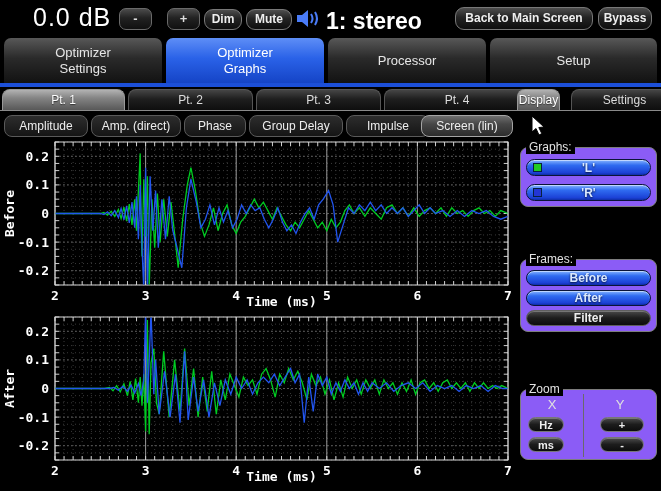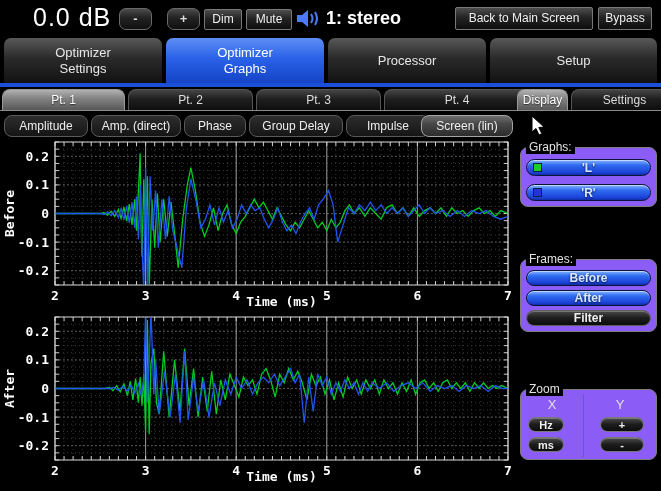--- a/index.html
+++ b/index.html
@@ -6,24 +6,24 @@
   html,body { width:661px; height:491px; background:#000; overflow:hidden;
     font-family:"Liberation Sans", sans-serif; color:#fff; }
   .abs { position:absolute; }
   #stage { position:relative; width:661px; height:491px; background:#000; }
 
   
   .volume { left:33px; top:3px; font-size:25px; color:#fff; letter-spacing:1px; }
   .sqbtn { width:33px; height:22px; border-radius:7px; border:1px solid #6a6a6a;
     background:linear-gradient(#4b4b4b,#222 45%,#101010);
     color:#ddd; font-size:13px; font-weight:bold; text-align:center; line-height:20px; }
-  .pill { border-radius:2px; border:1px solid #787878;
+  .pill { border-radius:9px; border:1px solid #787878;
     background:linear-gradient(#4e4e4e,#232323 45%,#0e0e0e);
-    color:#eee; font-size:12px; font-weight:normal; text-align:center; }
-  .source { left:326px; top:8px; font-size:18px; font-weight:bold; color:#fff; }
+    color:#eee; font-size:12px; font-weight:bold; text-align:center; }
+  .source { left:326px; top:8px; font-size:23px; font-weight:bold; color:#fff; }
 
   
   .maintab { top:38px; height:45px; border-radius:7px 7px 0 0;
     background:linear-gradient(#585858,#2a2a2a 45%,#121212);
     color:#e6e6e6; font-size:13px; display:flex; align-items:center; justify-content:center;
     text-align:center; }
   .maintab span { width:90px; line-height:16px; }
   .maintab.active { background:linear-gradient(#5e8ef6,#2a62e8 45%,#1544c6); color:#fff; }
   .bluestrip { left:0; top:83px; width:661px; height:4px; background:#1c4fd8; }
 
@@ -95,21 +95,21 @@
     </div>
   <div class="abs maintab" style="left:490px;width:167px;">
       <span>Setup</span>
     </div>
   <div class="abs bluestrip"></div>
 
   <div class="abs pttab active" style="left:2px;width:123px;">Pt. 1</div>
   <div class="abs pttab" style="left:128px;width:125px;">Pt. 2</div>
   <div class="abs pttab" style="left:256px;width:125px;">Pt. 3</div>
   <div class="abs pttab" style="left:384px;width:146px;">Pt. 4</div>
-  <div class="abs pttab active" style="left:517px;width:51px;">Display</div>
+  <div class="abs pttab active" style="left:517px;width:43px;">Display</div>
   <div class="abs pttab" style="left:571px;width:107px;">Settings</div>
   <div class="abs rowline"></div>
 
   <div class="abs gtab" style="left:4px;width:84px;">Amplitude</div>
   <div class="abs gtab" style="left:91px;width:90px;">Amp. (direct)</div>
   <div class="abs gtab" style="left:184px;width:62px;">Phase</div>
   <div class="abs gtab" style="left:249px;width:94px;">Group Delay</div>
   <div class="abs gtab" style="left:346px;width:84px;">Impulse</div>
   <div class="abs gtab active" style="left:421px;width:92px;">Screen (lin)</div>
 

